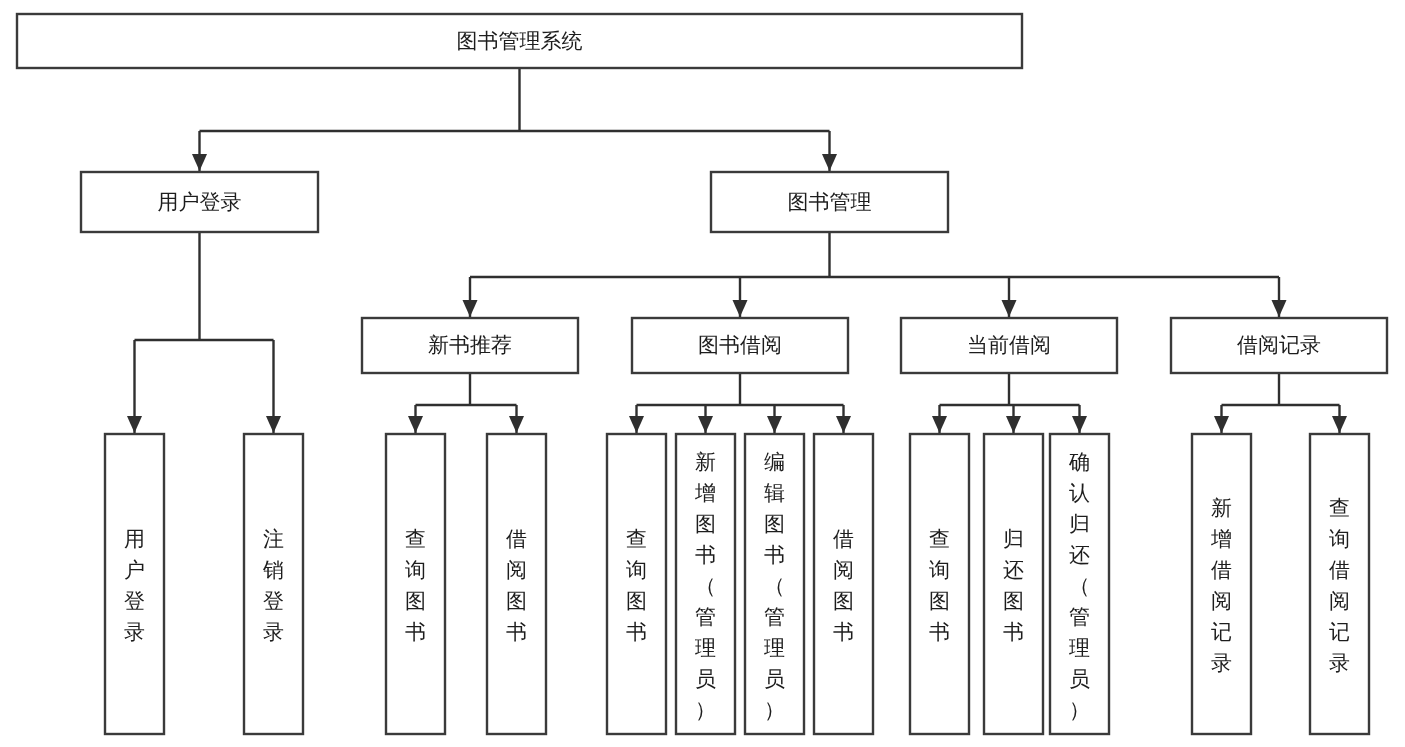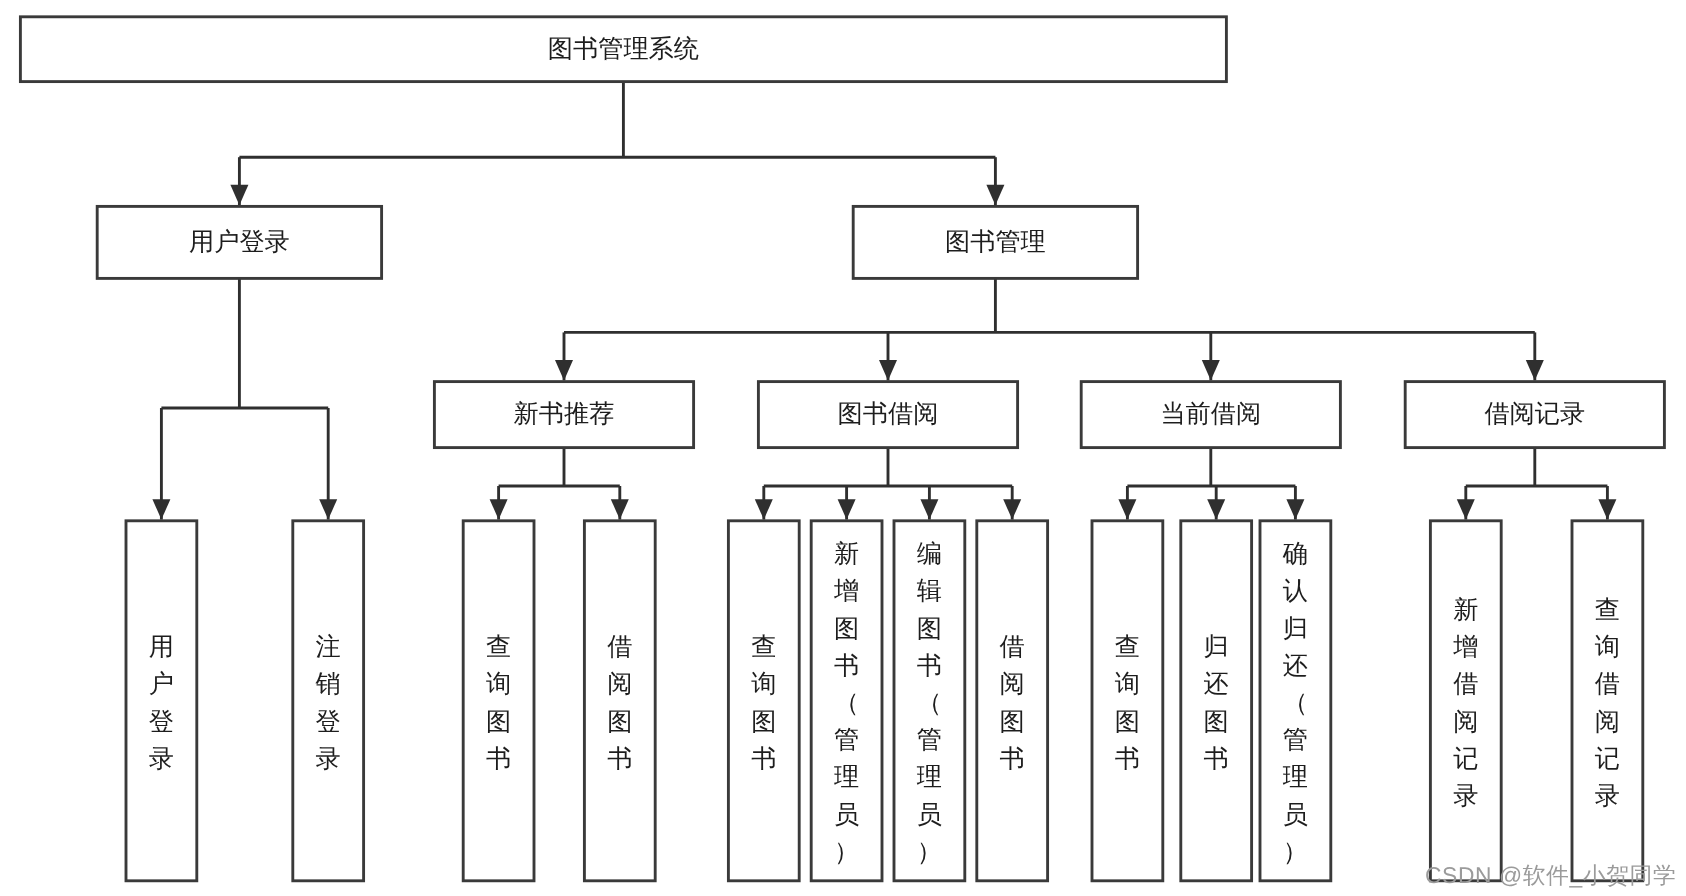--- a/index.html
+++ b/index.html
@@ -203,14 +203,13 @@
         <g>
           <rect x="1192" y="434" width="59" height="300" class="node-box"></rect>
           <text x="1221.5" class="node-label-v"><tspan x="1221.5" y="515">新</tspan><tspan x="1221.5" y="546">增</tspan><tspan x="1221.5" y="577">借</tspan><tspan x="1221.5" y="608">阅</tspan><tspan x="1221.5" y="639">记</tspan><tspan x="1221.5" y="670">录</tspan></text>
         </g>
         <g>
           <rect x="1310" y="434" width="59" height="300" class="node-box"></rect>
           <text x="1339.5" class="node-label-v"><tspan x="1339.5" y="515">查</tspan><tspan x="1339.5" y="546">询</tspan><tspan x="1339.5" y="577">借</tspan><tspan x="1339.5" y="608">阅</tspan><tspan x="1339.5" y="639">记</tspan><tspan x="1339.5" y="670">录</tspan></text>
         </g>
       </g>
   </svg>
-  <div class="watermark">CSDN @软件_小贺同学</div>
 </div>
 
 </body></html>

